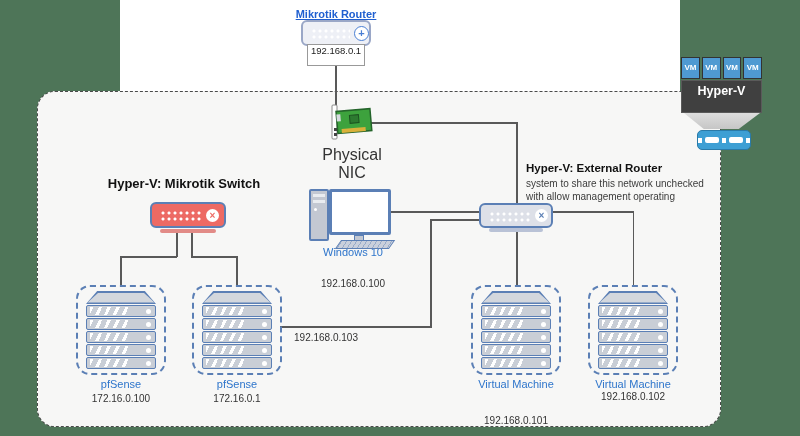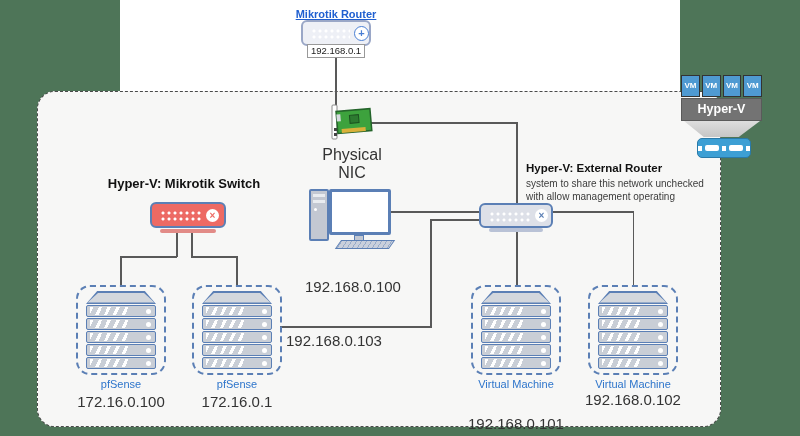--- a/index.html
+++ b/index.html
@@ -17,21 +17,21 @@
   .panel {
     left:37px; top:91px; width:684px; height:336px;
     background:#f7f7f6; border:1px dashed #4a4a4a; border-radius:18px; z-index:2;
   }
 
   
   .line { background:#595959; z-index:3; }
 
   
   .blue-label { color:#2e75cb; font-size:11px; text-align:center; line-height:13px; z-index:4; }
-  .ip-label   { color:#333;    font-size:15px; text-align:center; z-index:4; }
+  .ip-label   { color:#333;    font-size:10px; text-align:center; z-index:4; }
   .title-bold { color:#111; font-weight:bold; text-align:center; z-index:4; }
 
   
   .switch-body {
     display:flex; align-items:center;
     border:2px solid #5b7fb5; border-radius:6px; z-index:4;
   }
   .router-style { background:#eef0f6; border-color:#9aa7c7; }
   .red-style    { background:#ed6a64; }
   .gray-style   { background:#dde0e8; }
@@ -82,25 +82,25 @@
   .monitor-stand { left:354px; top:235px; width:10px; height:7px; background:#c3c8d2;
              border:1.5px solid #5b7fb5; z-index:4; }
   .keyboard { left:338px; top:240px; width:54px; height:9px; background:#c9cfdb;
              border:1.5px solid #5b7fb5; transform:skewX(-35deg); z-index:5;
              background-image:repeating-linear-gradient(90deg, rgba(91,127,181,.45) 0 1px, transparent 1px 5px); }
 
   
   .nic { left:324px; top:102px; width:56px; height:44px; z-index:4; }
 
   
-  .hv-logo { left:681px; top:57px; width:81px; z-index:7;margin-top:18px; }
+  .hv-logo { left:681px; top:57px; width:81px; z-index:7; }
   .hv-vms { display:flex; gap:2px; height:22px; }
   .hv-vm { flex:1; background:#4f9ad2; border:1.5px solid #333; color:#fff;
            font-size:8px; font-weight:bold; text-align:center; line-height:19px; }
-  .hv-banner { margin-top:1px; height:23px; background:#737373; border:1px solid #5a5a5a;
+  .hv-banner { margin-top:1px; height:33px; background:#404040; border:1px solid #5a5a5a;
            color:#fff; font-weight:bold; font-size:12.5px; text-align:center; line-height:21px; }
   .hv-funnel { height:16px; width:76px; margin-left:3px;
            background:linear-gradient(#dedede,#c6c6c6);
            clip-path:polygon(0 0,100% 0,72% 100%,26% 100%); }
   .hv-device { width:54px; height:20px; margin:1px 0 0 16px; background:#3d9fd4;
            border:1px solid #2a7aa8; border-radius:5px;
            display:flex; align-items:center; justify-content:center; gap:3px; }
   .slot-sm { width:4px; height:5px; background:#fff; }
   .slot-lg { width:14px; height:6px; background:#fff; border-radius:2px; }
 
@@ -130,21 +130,21 @@
 <div class="abs line" style="left:236px;top:256px;width:1.5px;height:30px;"></div>
 
 <div class="abs" style="left:281px;top:4px;width:110px;text-align:center;z-index:4;">
   <a class="router-link">Mikrotik Router</a>
 </div>
 <div class="abs switch-body router-style" style="left:301px;top:20px;width:70px;height:26px;">
   <div class="switch-dots" style="width:40px;"></div>
   <div class="router-circle">+</div>
 </div>
 <div class="abs switch-base" style="left:309px;top:47px;width:54px;background:#b9c2d8;"></div>
-<div class="abs ip-box" style="left:307px;top:44px;width:58px;height:14px;">192.168.0.1</div>
+<div class="abs ip-box" style="left:307px;top:44px;width:58px;height:22px;">192.168.0.1</div>
 
 <div class="abs nic">
   <svg width="56" height="44" viewBox="0 0 56 44">
     <rect x="8" y="3" width="5" height="34" rx="1" fill="#ffffff" stroke="#8a8a8a" stroke-width="1"></rect>
     <rect x="10" y="26" width="3" height="3" fill="#444"></rect>
     <rect x="10" y="31" width="3" height="3" fill="#444"></rect>
     <g transform="rotate(-5 30 20)">
       <rect x="13" y="8" width="34" height="22" fill="#3da23d" stroke="#24642a" stroke-width="1.5"></rect>
       <rect x="17" y="26" width="24" height="4" fill="#d9b13a"></rect>
       <rect x="26" y="13" width="9" height="8" fill="#2d7a30" stroke="#1d5220" stroke-width="1"></rect>
@@ -174,20 +174,21 @@
 
 <div class="abs tower">
     <i></i>
     <i></i>
     <b></b>
   </div>
 <div class="abs monitor"></div>
 <div class="abs monitor-stand"></div>
 <div class="abs keyboard"></div>
 <div class="abs blue-label" style="left:298px;top:246px;width:110px;">
+  <div>Windows 10</div>
 </div>
 <div class="abs ip-label" style="left:298px;top:278px;width:110px;">192.168.0.100</div>
 
 <div class="abs vm-boundary" style="left:76px;top:285px;width:90px;height:90px;"></div>
 <div class="abs server-stack" style="left:86px;top:291px;width:70px;">
     <div class="srv-top">
       <div class="srv-top-inner"></div>
     </div>
     <div class="srv-bar">
       <span class="srv-stripes"></span>
@@ -235,21 +236,21 @@
       <span class="srv-dot"></span>
     </div>
     <div class="srv-bar">
       <span class="srv-stripes"></span>
       <span class="srv-dot"></span>
     </div>
   </div>
 <div class="abs blue-label" style="left:182px;top:378px;width:110px;">pfSense</div>
 <div class="abs ip-label" style="left:182px;top:393px;width:110px;">172.16.0.1</div>
 
-<div class="abs ip-label" style="left:286px;top:332px;width:80px;text-align:right;">192.168.0.103</div>
+<div class="abs ip-label" style="left:286px;top:332px;width:80px;text-align:center;">192.168.0.103</div>
 
 <div class="abs vm-boundary" style="left:471px;top:285px;width:90px;height:90px;"></div>
 <div class="abs server-stack" style="left:481px;top:291px;width:70px;">
     <div class="srv-top">
       <div class="srv-top-inner"></div>
     </div>
     <div class="srv-bar">
       <span class="srv-stripes"></span>
       <span class="srv-dot"></span>
     </div>

